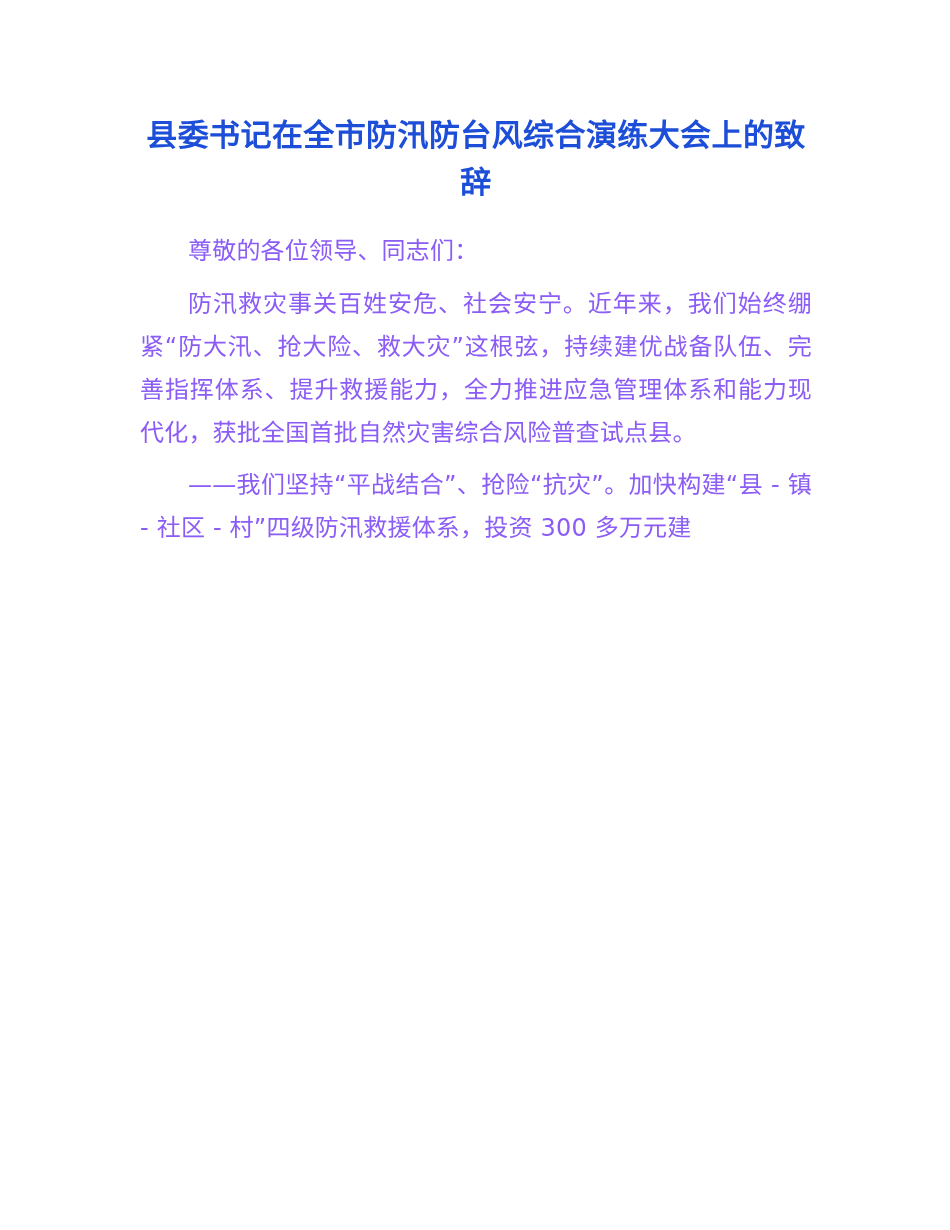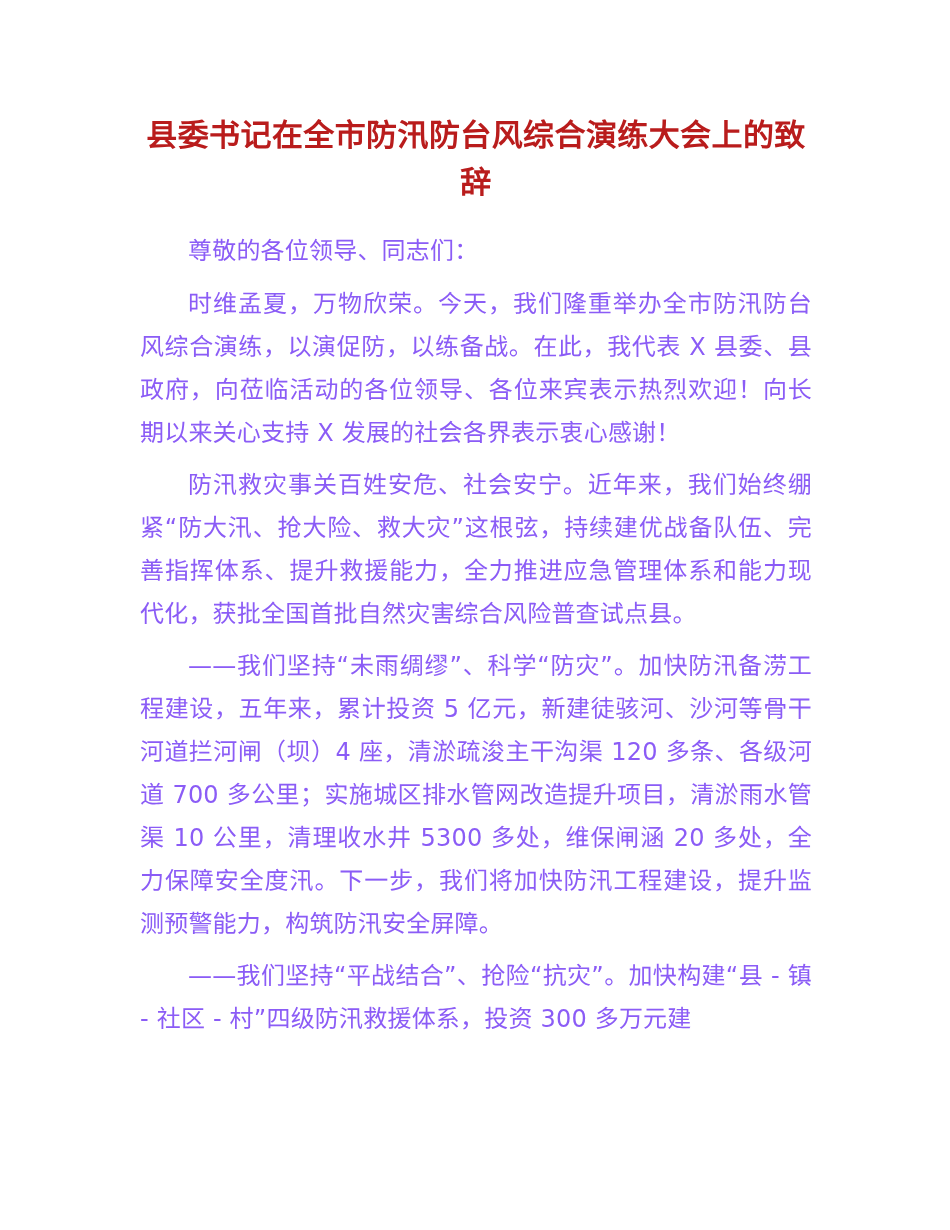--- a/index.html
+++ b/index.html
@@ -34,21 +34,21 @@
 
   .doc-title {
     margin: 0;
     padding: 0;
     font-size: 31px;
     font-weight: 700;
     line-height: 47px;
     text-align: center;
     letter-spacing: 0.4px;
     padding-top: 112px;
-    color: #b91c1c;
+    color: #1d4ed8;
   }
 
   .body-block {
     margin-top: 24px;
   }
 
   p.para {
     margin: 0 0 0 0;
     padding: 0;
     font-size: 24px;
@@ -84,23 +84,21 @@
 
 <div class="page">
   <div class="content">
 
     <h1 class="doc-title">县委书记在全市防汛防台风综合演练大会上的致辞</h1>
 
     <div class="body-block">
 
       <p class="para greeting">尊敬的各位领导、同志们：</p>
 
-      <p class="para spaced">时维孟夏，万物欣荣。今天，我们隆重举办全市防汛防台风综合演练，以演促防，以练备战。在此，我代表 X 县委、县政府，向莅临活动的各位领导、各位来宾表示热烈欢迎！向长期以来关心支持 X 发展的社会各界表示衷心感谢！</p>
 
       <p class="para spaced">防汛救灾事关百姓安危、社会安宁。近年来，我们始终绷紧“防大汛、抢大险、救大灾”这根弦，持续建优战备队伍、完善指挥体系、提升救援能力，全力推进应急管理体系和能力现代化，获批全国首批自然灾害综合风险普查试点县。</p>
 
-      <p class="para spaced">——我们坚持“未雨绸缪”、科学“防灾”。加快防汛备涝工程建设，五年来，累计投资 5 亿元，新建徒骇河、沙河等骨干河道拦河闸（坝）4 座，清淤疏浚主干沟渠 120 多条、各级河道 700 多公里；实施城区排水管网改造提升项目，清淤雨水管渠 10 公里，清理收水井 5300 多处，维保闸涵 20 多处，全力保障安全度汛。下一步，我们将加快防汛工程建设，提升监测预警能力，构筑防汛安全屏障。</p>
 
       <p class="para tail">——我们坚持“平战结合”、抢险“抗灾”。加快构建“县 - 镇 - 社区 - 村”四级防汛救援体系，投资 300 多万元建</p>
 
     </div>
   </div>
 </div>
 
 </body></html>

